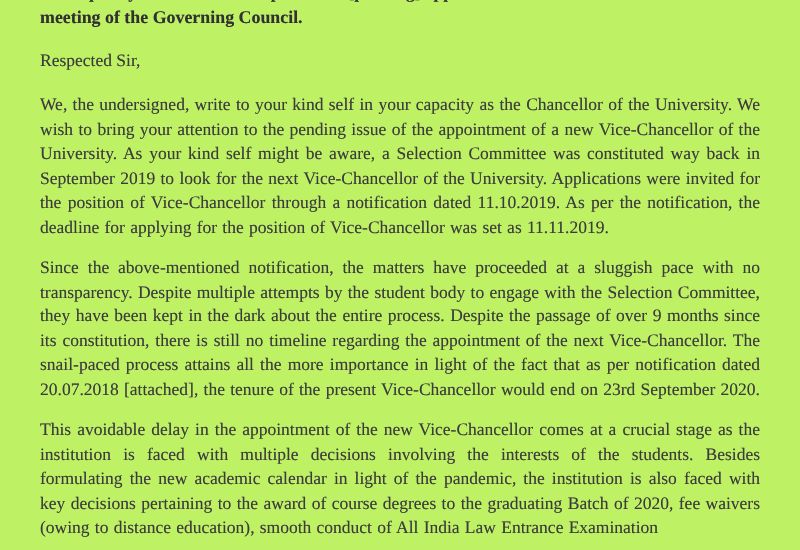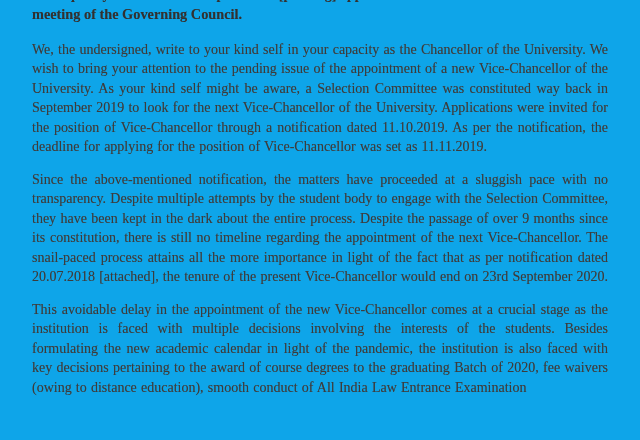--- a/index.html
+++ b/index.html
@@ -5,21 +5,21 @@
   html, body {
     margin: 0;
     padding: 0;
     background: #ffffff;
   }
   .page {
     position: relative;
     width: 640px;
     height: 440px;
     overflow: hidden;
-    background: #0ea5e9;
+    background: #bef264;
     font-family: "Liberation Serif", "DejaVu Serif", serif;
     color: #3c3c3c;
     text-shadow: 0 0 0.5px rgba(80,80,80,0.55);
   }
   .content {
     padding: 0 32px;
   }
   .heading {
     font-weight: bold;
     color: #313131;
@@ -65,20 +65,21 @@
 <div class="page">
   <div class="content">
 
     <div class="heading heading-block">
       <div class="clip">
         <span class="clip-inner">We request your kind self to expedite the [pending] appointment of the next Vice-Chancellor and to schedule a</span>
       </div>
       <div class="heading-line">meeting of the Governing Council.</div>
     </div>
 
+    <div class="salutation">Respected Sir,</div>
 
     <p class="body">We, the undersigned, write to your kind self in your capacity as the Chancellor of the University. We wish to bring your attention to the pending issue of the appointment of a new Vice-Chancellor of the University. As your kind self might be aware, a Selection Committee was constituted way back in September 2019 to look for the next Vice-Chancellor of the University. Applications were invited for the position of Vice-Chancellor through a notification dated 11.10.2019. As per the notification, the deadline for applying for the position of Vice-Chancellor was set as 11.11.2019.</p>
 
     <p class="body">Since the above-mentioned notification, the matters have proceeded at a sluggish pace with no transparency. Despite multiple attempts by the student body to engage with the Selection Committee, they have been kept in the dark about the entire process. Despite the passage of over 9 months since its constitution, there is still no timeline regarding the appointment of the next Vice-Chancellor. The snail-paced process attains all the more importance in light of the fact that as per notification dated 20.07.2018 [attached], the tenure of the present Vice-Chancellor would end on 23rd September 2020.</p>
 
     <p class="body">This avoidable delay in the appointment of the new Vice-Chancellor comes at a crucial stage as the institution is faced with multiple decisions involving the interests of the students. Besides formulating the new academic calendar in light of the pandemic, the institution is also faced with key decisions pertaining to the award of course degrees to the graduating Batch of 2020, fee waivers (owing to distance education), smooth conduct of All India Law Entrance Examination</p>
 
   </div>
 </div>
 

